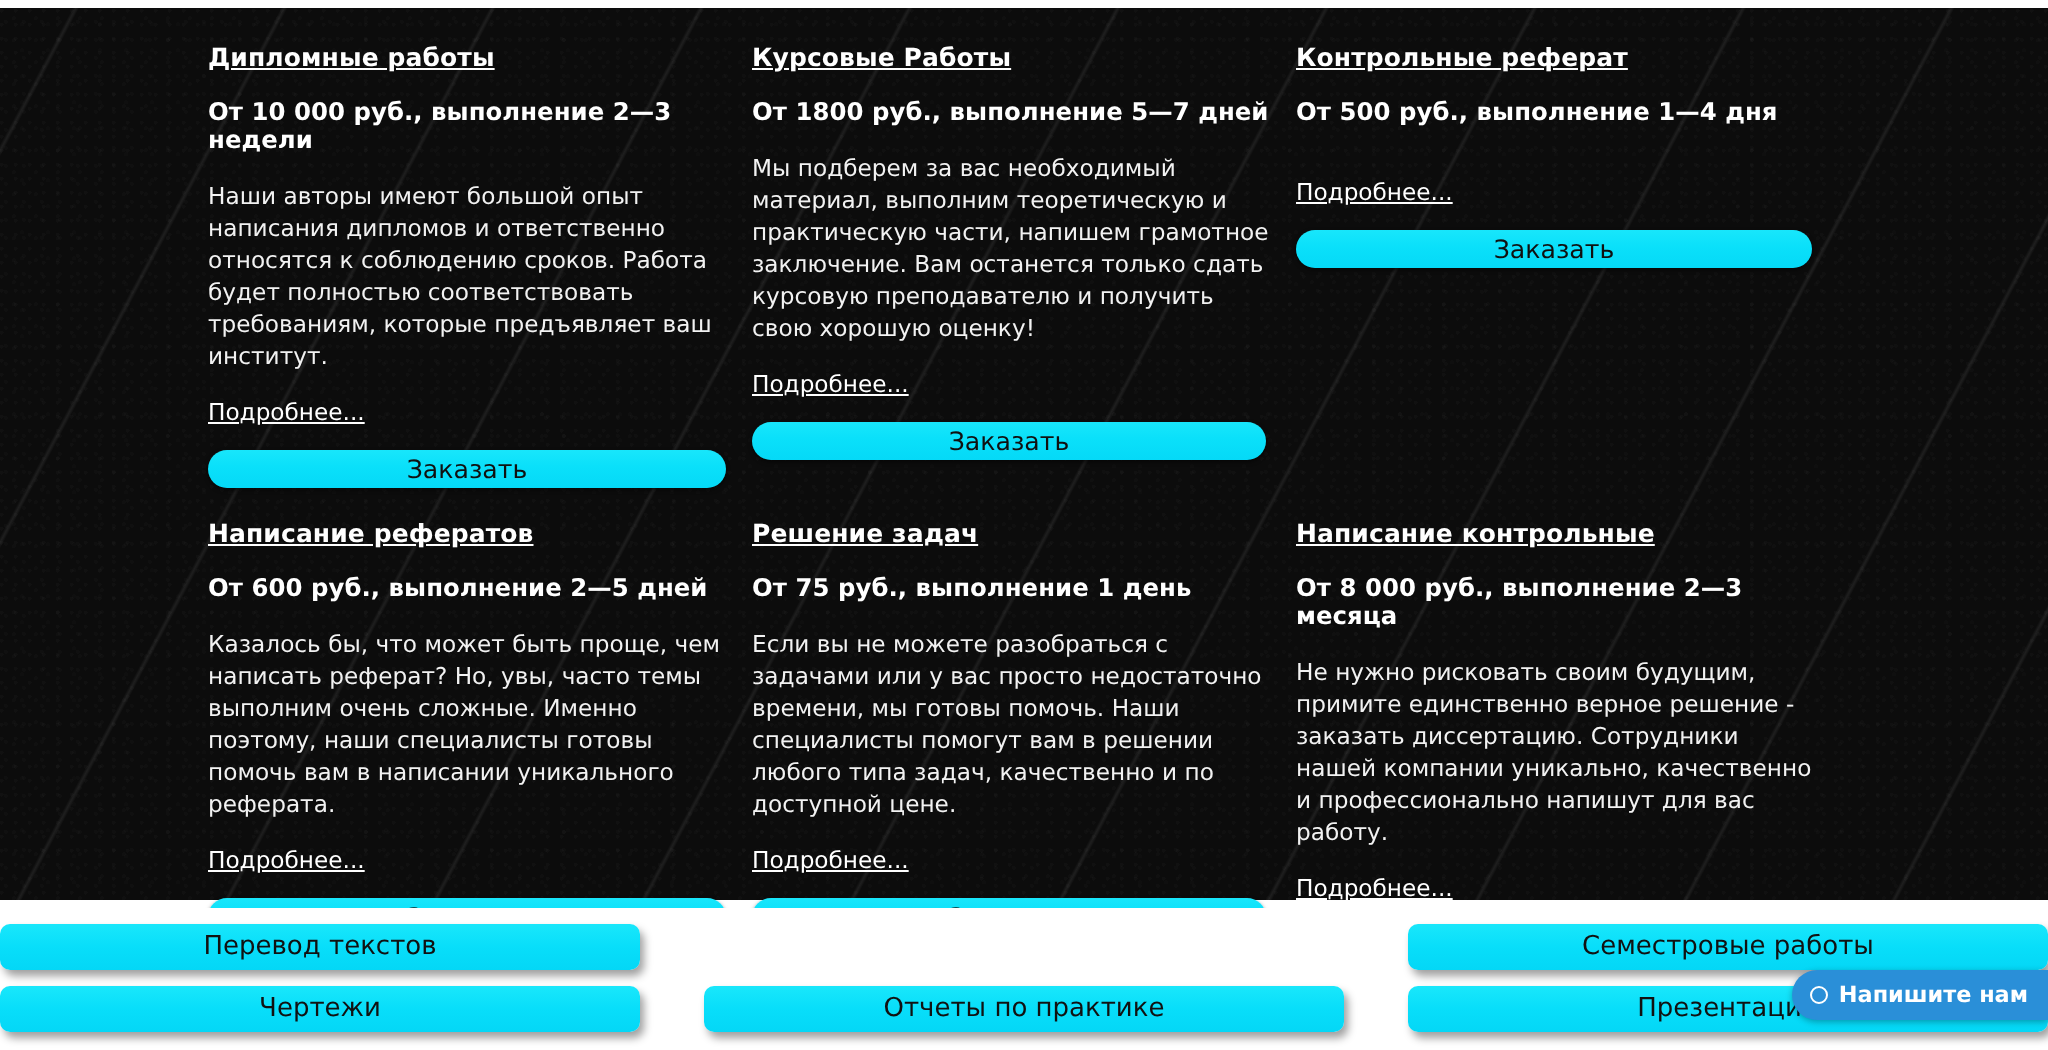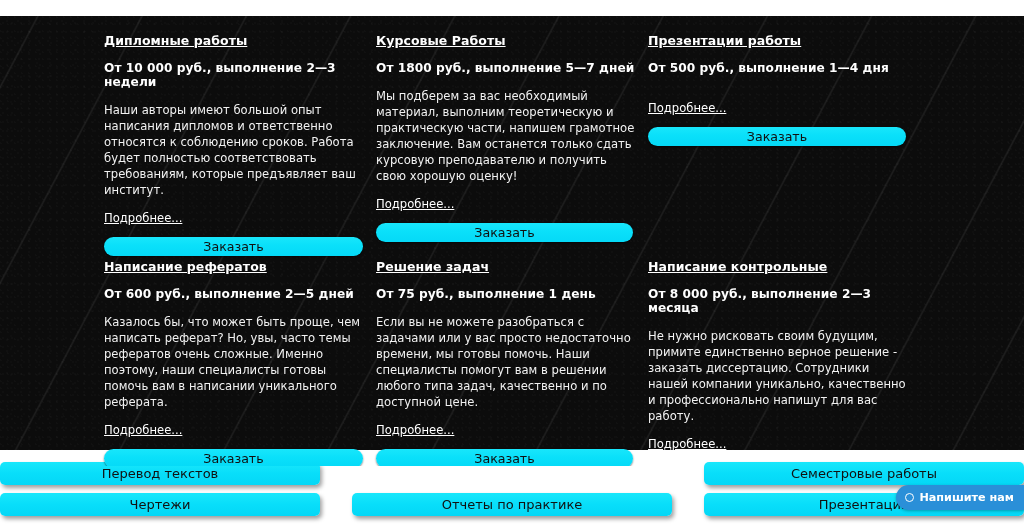--- a/index.html
+++ b/index.html
@@ -18,21 +18,21 @@
     position: relative;
     width: 1024px;
     height: 525px;
     overflow: hidden;
   }
 
   
   .dark-section {
     position: absolute;
     left: 0;
-    top: 16px;
+    top: 4px;
     width: 1024px;
     height: 450px;
     background-color: #0c0c0c;
     overflow: hidden;
   }
   .dark-section::before {
     content: "";
     position: absolute;
     left: -50px;
     top: -50px;
@@ -71,21 +71,21 @@
     grid-template-columns: 272px 272px 272px;
     column-gap: 0px;
     row-gap: 0px;
     padding-left: 104px;
     padding-top: 18px;
   }
   .card {
     width: 262px;
     position: relative;
   }
-  .card.row2 { padding-top: 4px; }
+  .card.row2 { padding-top: 16px; }
 
   .card-title {
     color: #ffffff;
     font-size: 12.5px;
     font-weight: bold;
     text-decoration: underline;
     line-height: 14px;
     margin: 0 0 13px 0;
     letter-spacing: 0.05px;
   }
@@ -221,30 +221,30 @@
 
       <div class="card col2">
         <div class="card-title">Курсовые Работы</div>
         <div class="card-subtitle">От 1800 руб., выполнение 5—7 дней</div>
         <p class="card-body">Мы подберем за вас необходимый материал, выполним теоретическую и практическую части, напишем грамотное заключение. Вам останется только сдать курсовую преподавателю и получить свою хорошую оценку!</p>
         <a class="card-more">Подробнее...</a>
         <button class="order-btn">Заказать</button>
       </div>
 
       <div class="card col3">
-        <div class="card-title">Презентации работы</div>
+        <div class="card-title">Контрольные реферат</div>
         <div class="card-subtitle">От 500 руб., выполнение 1—4 дня</div>
         <a class="card-more">Подробнее...</a>
         <button class="order-btn">Заказать</button>
       </div>
 
       <div class="card col1 row2">
         <div class="card-title">Написание рефератов</div>
         <div class="card-subtitle">От 600 руб., выполнение 2—5 дней</div>
-        <p class="card-body">Казалось бы, что может быть проще, чем написать реферат? Но, увы, часто темы рефератов очень сложные. Именно поэтому, наши специалисты готовы помочь вам в написании уникального реферата.</p>
+        <p class="card-body">Казалось бы, что может быть проще, чем написать реферат? Но, увы, часто темы выполним очень сложные. Именно поэтому, наши специалисты готовы помочь вам в написании уникального реферата.</p>
         <a class="card-more">Подробнее...</a>
         <button class="order-btn">Заказать</button>
       </div>
 
       <div class="card col2 row2">
         <div class="card-title">Решение задач</div>
         <div class="card-subtitle">От 75 руб., выполнение 1 день</div>
         <p class="card-body">Если вы не можете разобраться с задачами или у вас просто недостаточно времени, мы готовы помочь. Наши специалисты помогут вам в решении любого типа задач, качественно и по доступной цене.</p>
         <a class="card-more">Подробнее...</a>
         <button class="order-btn">Заказать</button>

